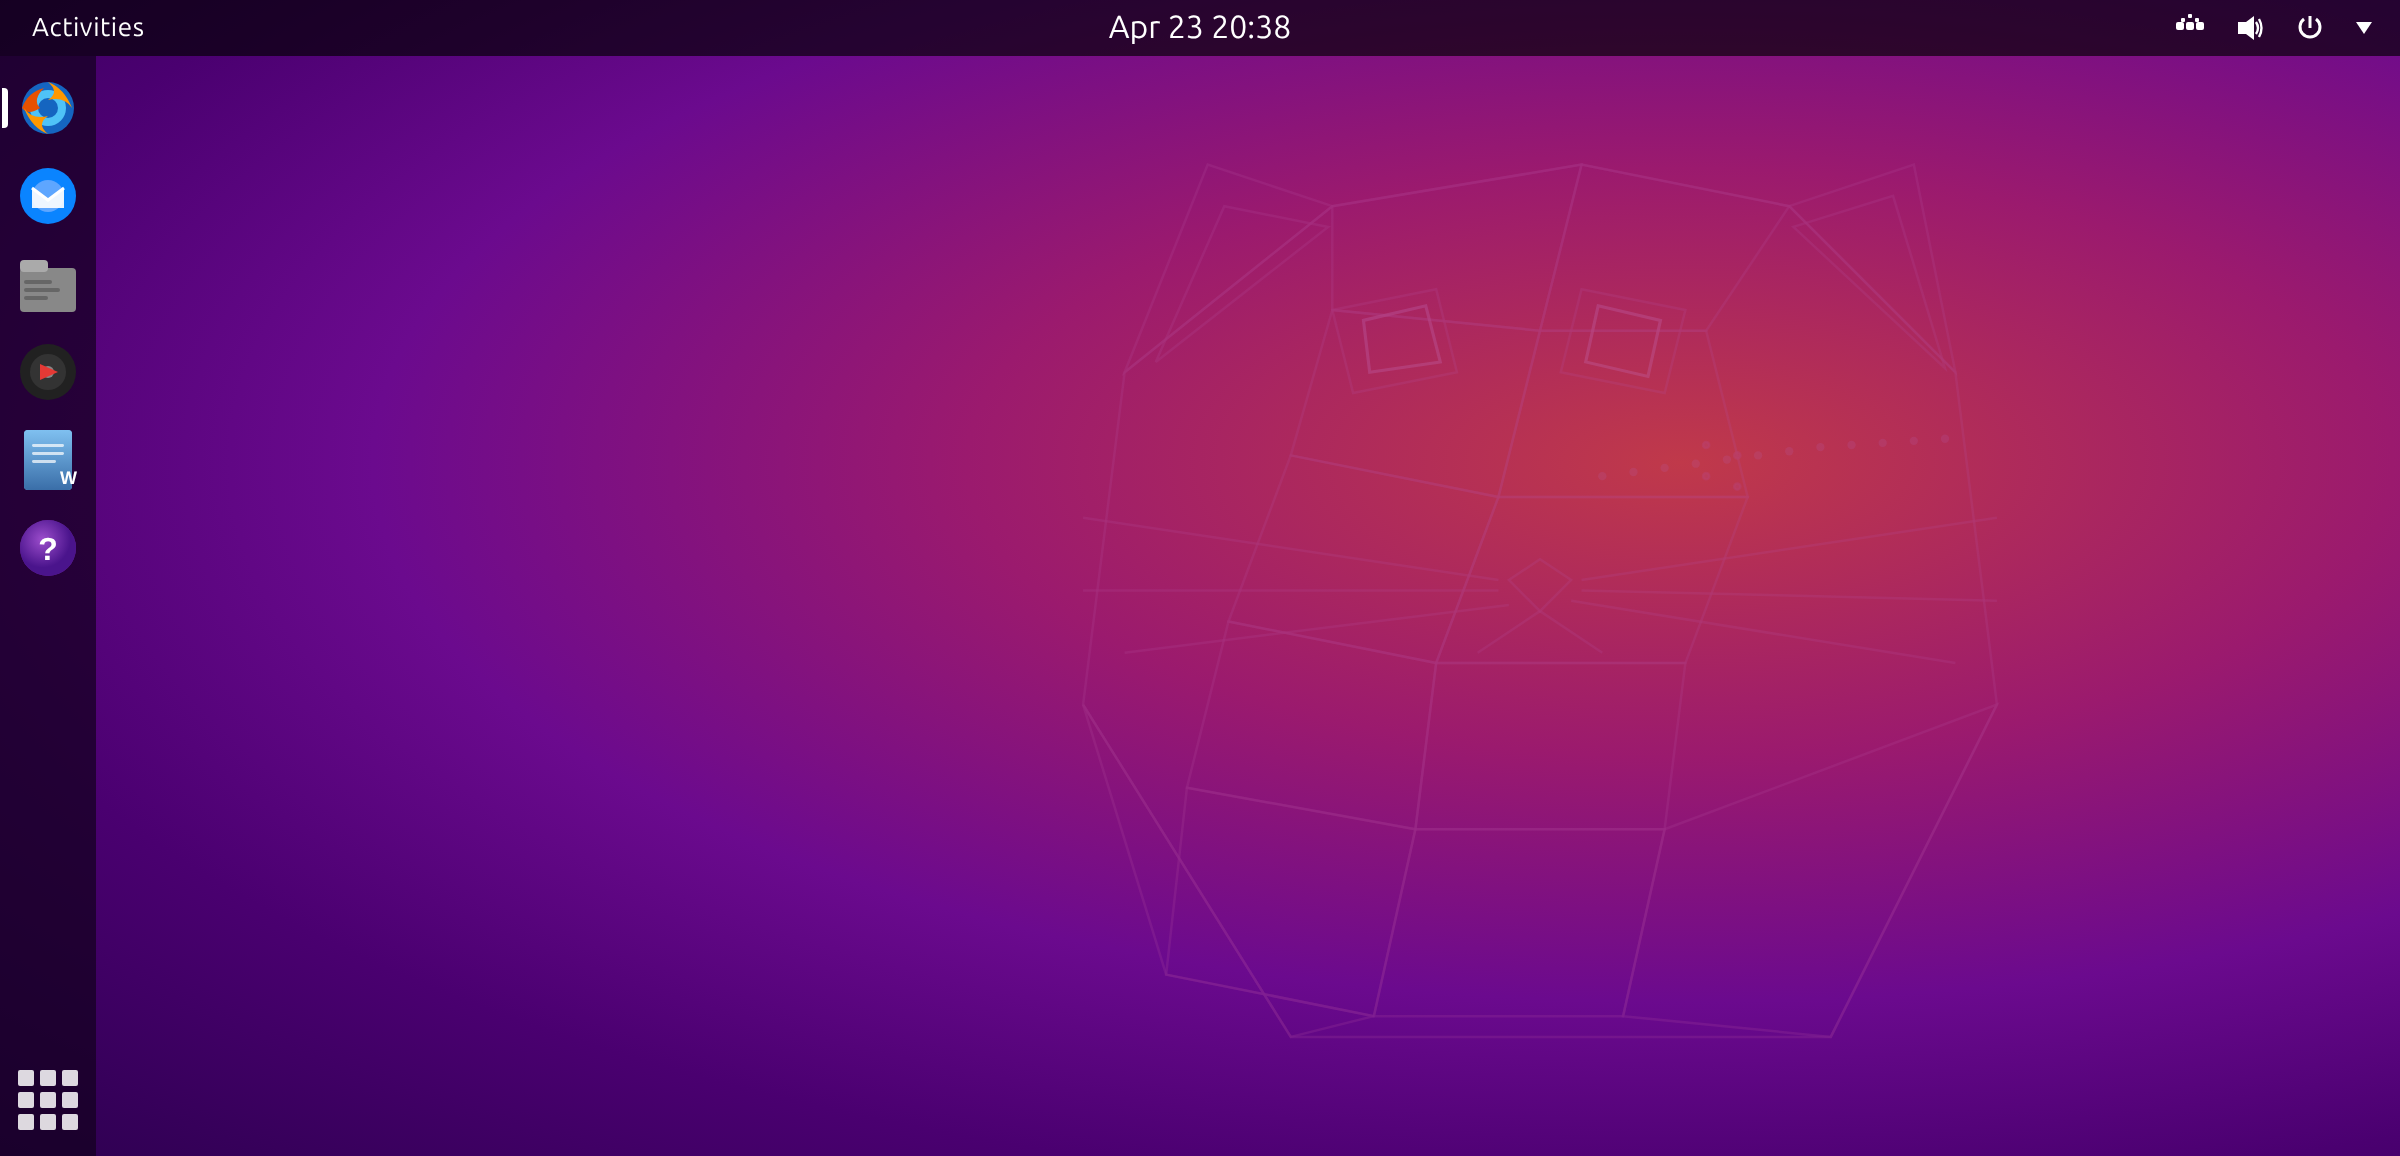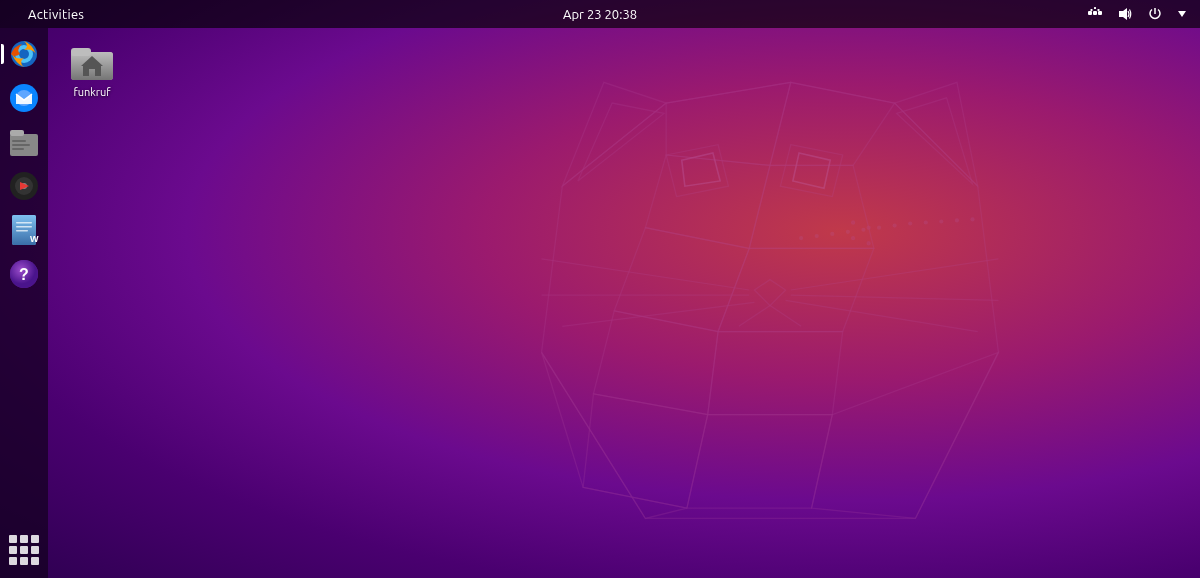--- a/index.html
+++ b/index.html
@@ -40,41 +40,41 @@
       background: rgba(0,0,0,0.65);
       display: flex;
       align-items: center;
       justify-content: space-between;
       z-index: 100;
     }
 
     .topbar-left {
       display: flex;
       align-items: flex-end;
-      padding-left: 20px;
+      padding-left: 8px;
     }
 
     .activities-btn {
       color: #fff;
       font-size: 13px;
       font-weight: 400;
       padding: 0 8px;
       height: 28px;
       display: flex;
       align-items: center;
       cursor: pointer;
       letter-spacing: 0.3px;
     }
 
     .topbar-center {
       position: absolute;
       left: 50%;
       transform: translateX(-50%);
       color: #fff;
-      font-size: 13px;
+      font-size: 16px;
       font-weight: 400;
       display: flex;
       align-items: center;
       gap: 6px;
     }
 
     .topbar-right {
       display: flex;
       align-items: center;
       gap: 4px;
@@ -401,34 +401,16 @@
         <div class="grid-dot"></div>
         <div class="grid-dot"></div>
         <div class="grid-dot"></div>
         <div class="grid-dot"></div>
       </div>
     </div>
   </div>
 
   <div class="desktop-icons">
 
-    <div class="desktop-icon">
-      <div class="desktop-icon-img">
-        <svg width="42" height="38" viewBox="0 0 42 38">
-          <rect x="0" y="10" width="42" height="28" rx="3" fill="#9e9e9e"></rect>
-          <rect x="0" y="10" width="42" height="28" rx="3" fill="url(#folderGrad)"></rect>
-          <rect x="0" y="6" width="20" height="8" rx="3" fill="#bdbdbd"></rect>
-          <defs>
-            <linearGradient id="folderGrad" x1="0" y1="0" x2="0" y2="1">
-              <stop offset="0%" stop-color="#bdbdbd"></stop>
-              <stop offset="100%" stop-color="#757575"></stop>
-            </linearGradient>
-          </defs>
-
-          <polygon points="21,14 10,24 12,24 12,34 18,34 18,27 24,27 24,34 30,34 30,24 32,24" fill="#555"></polygon>
-        </svg>
-      </div>
-      <div class="desktop-icon-label">funkruf</div>
-    </div>
 
   </div>
 
 </div>
 
 </body></html>

